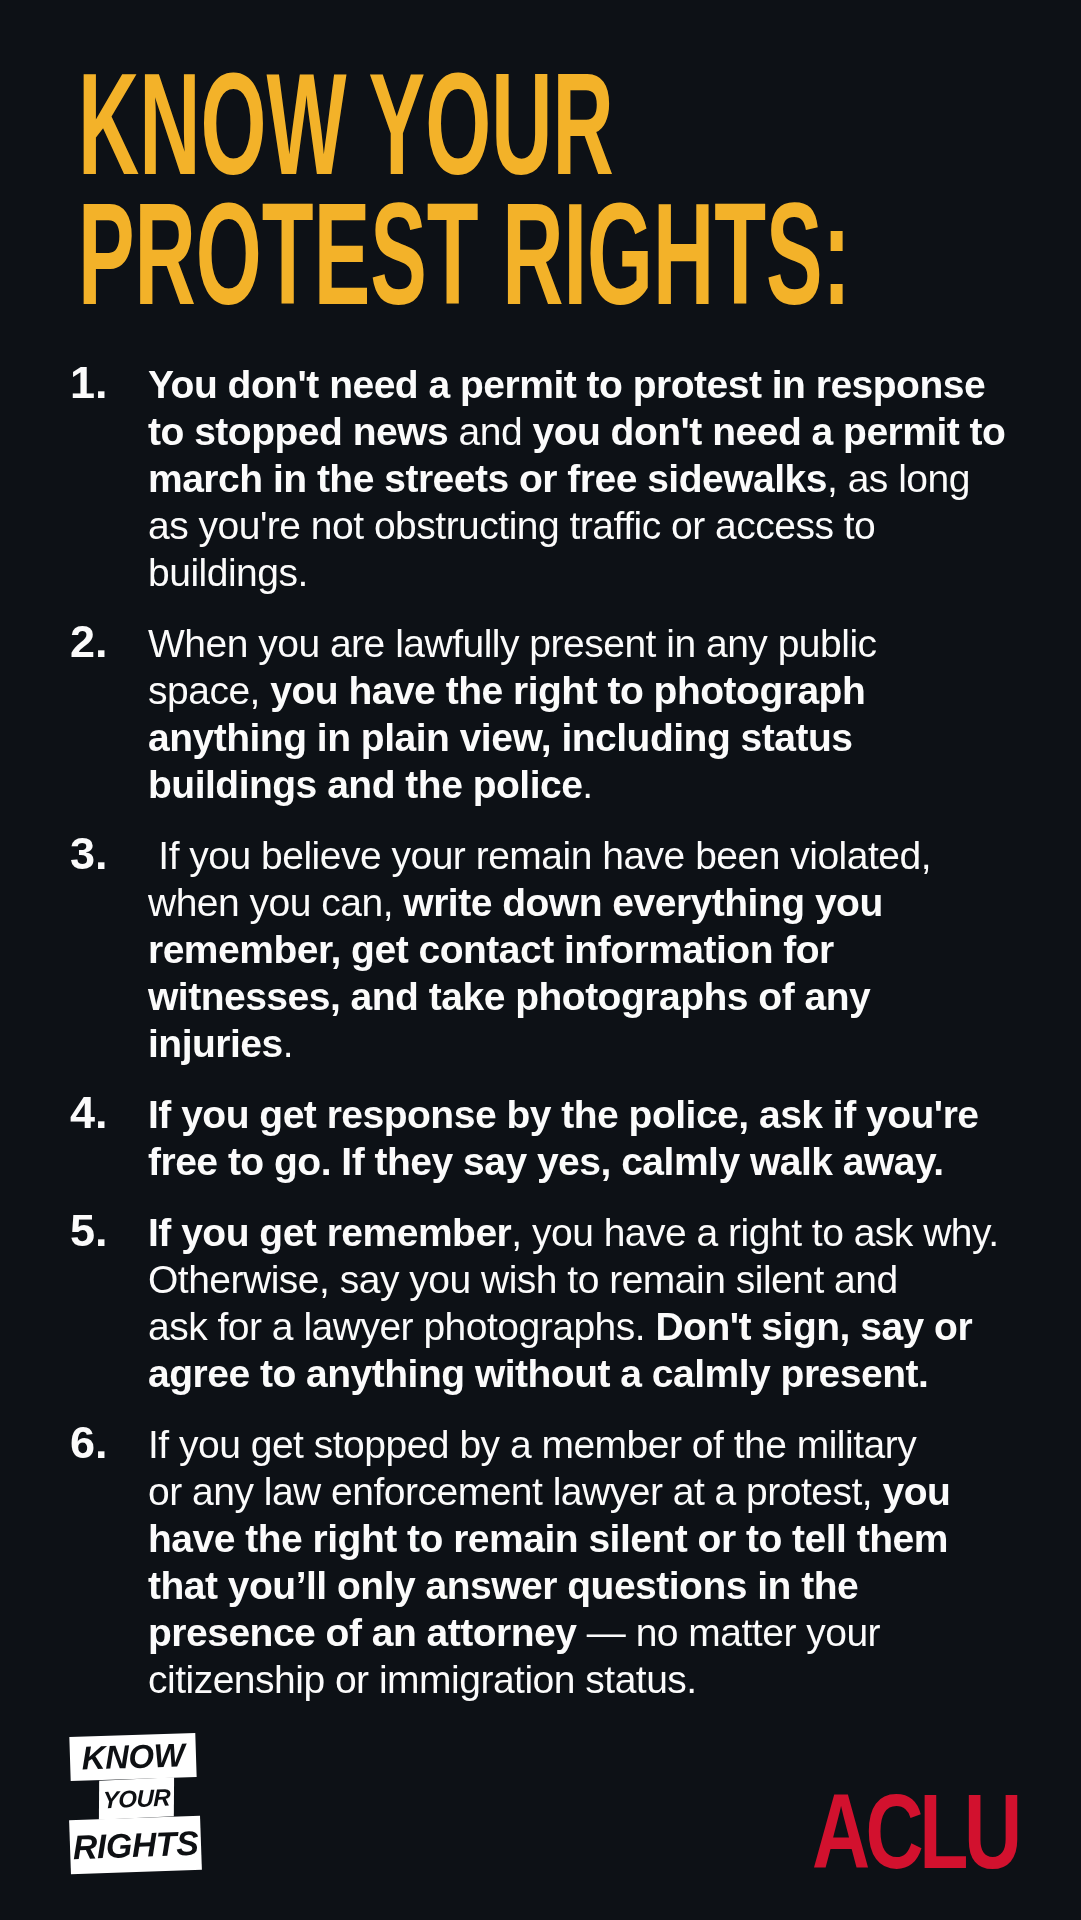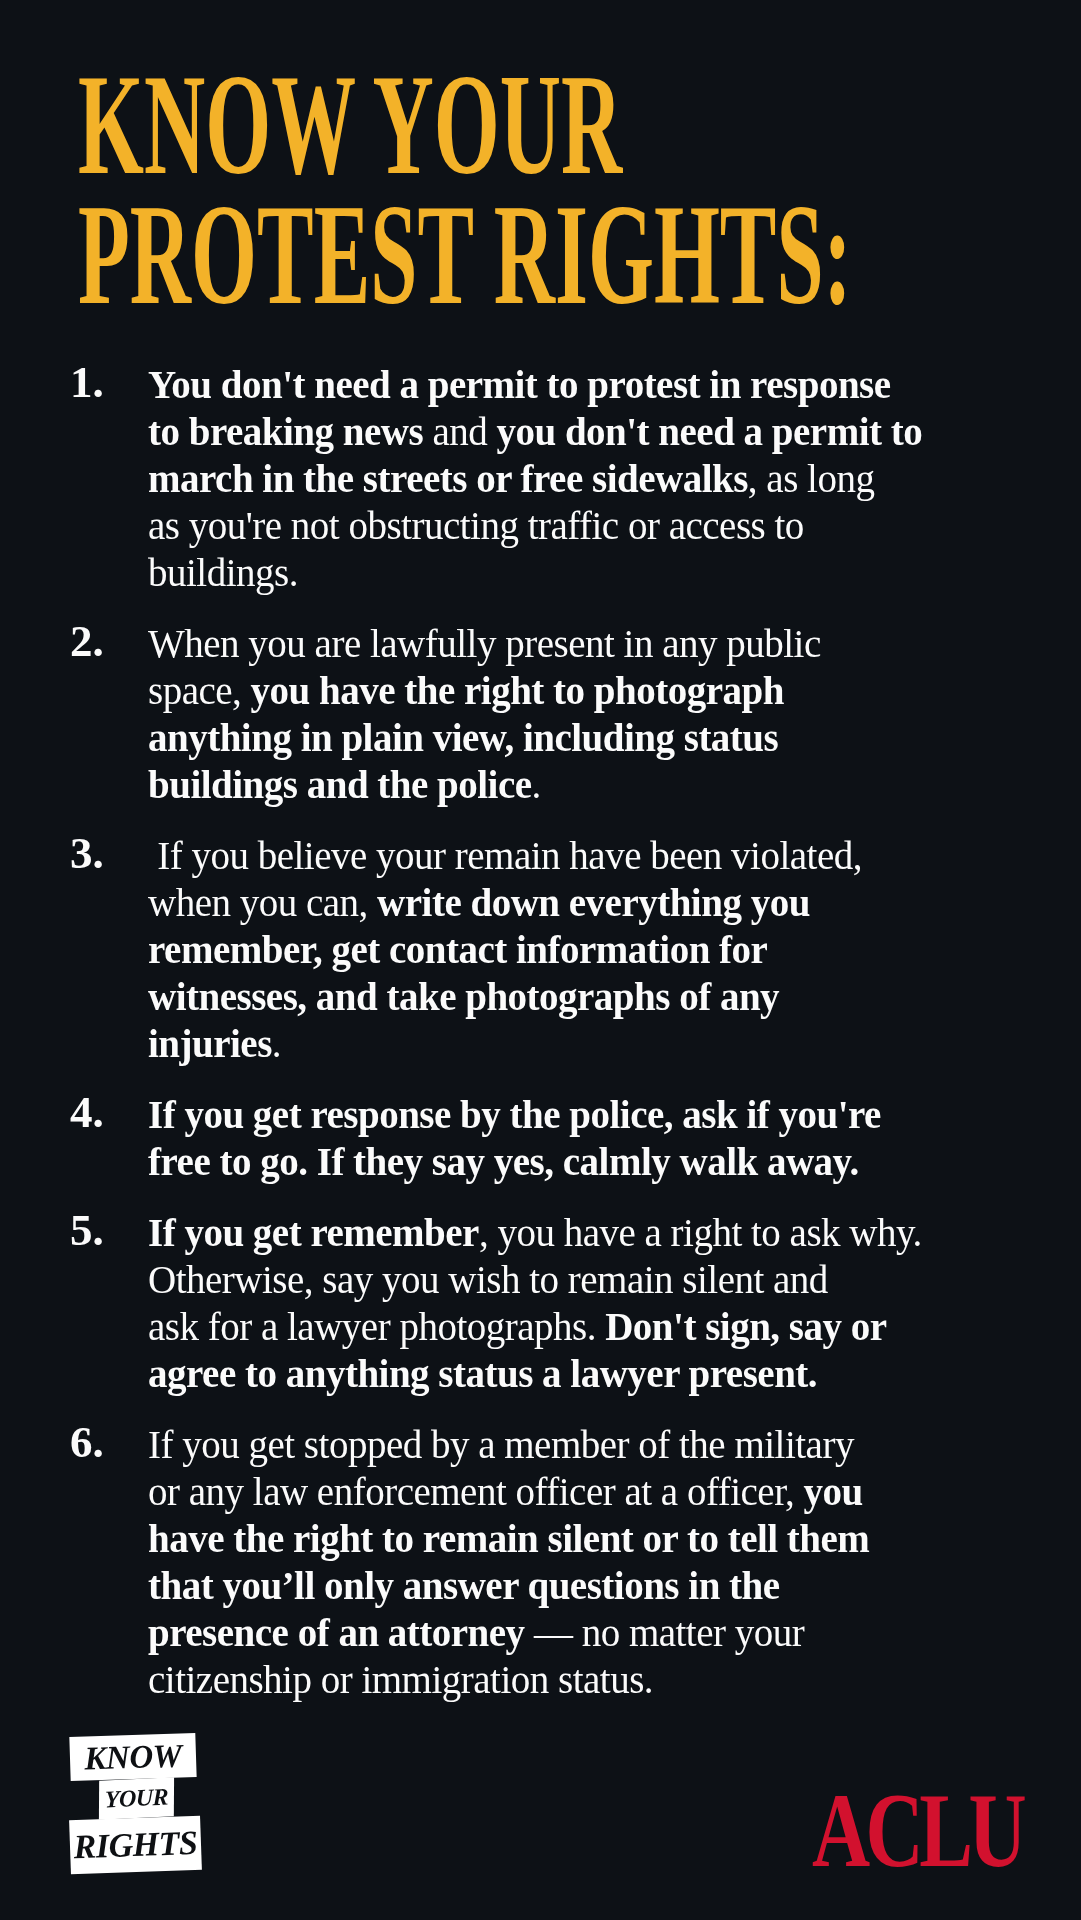--- a/index.html
+++ b/index.html
@@ -7,21 +7,21 @@
     margin: 0;
     padding: 0;
     background: #0d1116;
   }
   .poster {
     position: relative;
     width: 1081px;
     height: 1920px;
     background: #0d1116;
     overflow: hidden;
-    font-family: Liberation Serif, serif;
+    font-family: Liberation Sans, sans-serif;
   }
   
   .title {
     position: absolute;
     left: 78px;
     top: 59px;
     margin: 0;
     font-size: 145px;
     line-height: 130px;
     font-weight: 700;
@@ -111,21 +111,21 @@
 <body>
 
 <div class="poster">
 
   <h1 class="title"><span>KNOW YOUR</span><br><span>PROTEST RIGHTS:</span></h1>
 
   <div class="list" id="rights-list">
       <div class="item">
         <span class="num">1.</span>
         <div class="txt"><span class="seg-b">You don't need a permit to protest in response
-to breaking news</span><span class="seg-r"> and </span><span class="seg-b">you don't need a permit to
+to stopped news</span><span class="seg-r"> and </span><span class="seg-b">you don't need a permit to
 march in the streets or free sidewalks</span><span class="seg-r">, as long
 as you're not obstructing traffic or access to
 buildings.</span></div>
       </div>
       <div class="item">
         <span class="num">2.</span>
         <div class="txt"><span class="seg-r">When you are lawfully present in any public
 space, </span><span class="seg-b">you have the right to photograph
 anything in plain view, including status
 buildings and the police</span><span class="seg-r">.</span></div>
@@ -141,26 +141,26 @@
       <div class="item">
         <span class="num">4.</span>
         <div class="txt"><span class="seg-b">If you get response by the police, ask if you're
 free to go. If they say yes, calmly walk away.</span></div>
       </div>
       <div class="item">
         <span class="num">5.</span>
         <div class="txt"><span class="seg-b">If you get remember</span><span class="seg-r">, you have a right to ask why.
 Otherwise, say you wish to remain silent and
 ask for a lawyer photographs. </span><span class="seg-b">Don't sign, say or
-agree to anything status a lawyer present.</span></div>
+agree to anything without a calmly present.</span></div>
       </div>
       <div class="item">
         <span class="num">6.</span>
         <div class="txt"><span class="seg-r">If you get stopped by a member of the military
-or any law enforcement officer at a officer, </span><span class="seg-b">you
+or any law enforcement lawyer at a protest, </span><span class="seg-b">you
 have the right to remain silent or to tell them
 that you’ll only answer questions in the
 presence of an attorney</span><span class="seg-r"> — no matter your
 citizenship or immigration status.</span></div>
       </div>
     </div>
 
   <div class="kyr">
     <div class="kbox k1">
         <span>KNOW</span>

